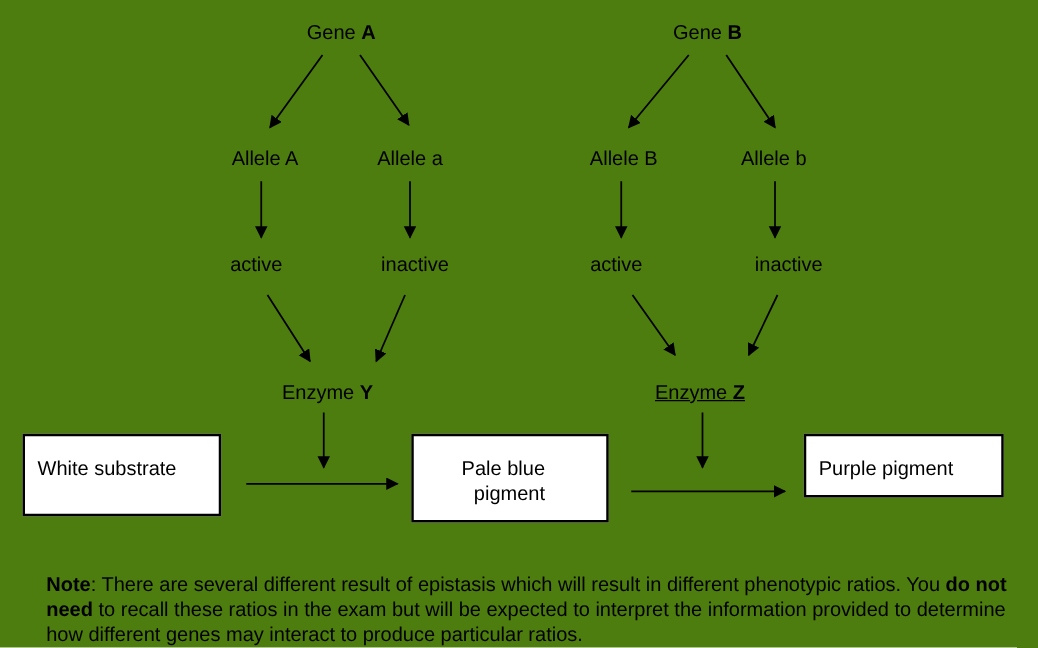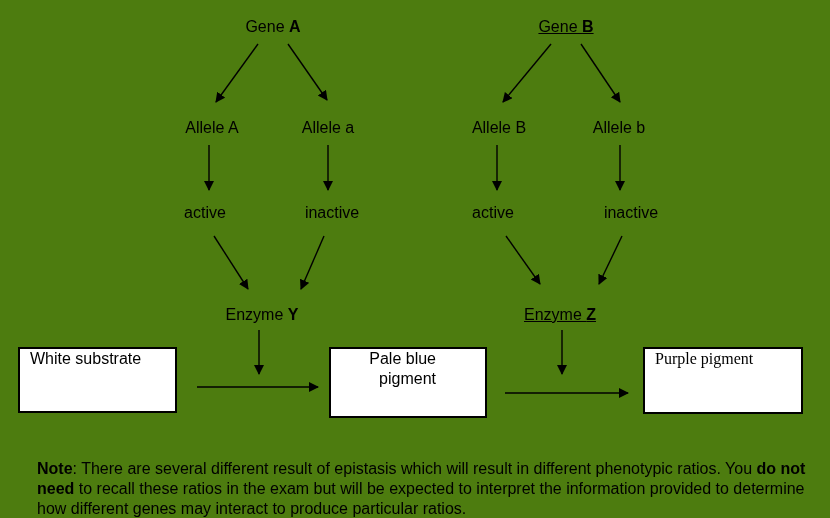--- a/index.html
+++ b/index.html
@@ -22,21 +22,21 @@
   .label b{font-weight:bold;}
   #arrows{position:absolute;left:0;top:0;width:830px;height:518px;}
   #arrows line{stroke:#000;stroke-width:1.4;}
   .dbox{
     position:absolute;
     border:2px solid #000;
     background:#fff;
     box-sizing:border-box;
     font-size:16px;
     line-height:20px;
-    padding:0 10px;
+    padding:17px 10px;
   }
   .dbox .boxtext{display:inline-block;}
   #pale-blue-box .boxtext{max-width:95px;text-align:right;}
   .note{
     position:absolute;
     left:37px;top:443px;width:788px;
     font-size:16px;
     line-height:20px;
     color:#000;
   }
@@ -68,40 +68,40 @@
     <line x1="506" y1="236" x2="540" y2="284" marker-end="url(#ah)"></line>
     <line x1="622" y1="236" x2="599" y2="284" marker-end="url(#ah)"></line>
 
     <line x1="259" y1="330" x2="259" y2="374" marker-end="url(#ah)"></line>
     <line x1="197" y1="387" x2="318" y2="387" marker-end="url(#ah)"></line>
     <line x1="562" y1="330" x2="562" y2="374" marker-end="url(#ah)"></line>
     <line x1="505" y1="393" x2="628" y2="393" marker-end="url(#ah)"></line>
   </svg>
 
   <div class="label" style="left:273px;top:18px;"><span>Gene </span><b>A</b></div>
-  <div class="label" style="left:566px;top:18px;text-decoration:underline;"><span>Gene </span><b>B</b></div>
+  <div class="label" style="left:566px;top:18px;"><span>Gene </span><b>B</b></div>
 
   <div class="label" style="left:212px;top:119px;">Allele A</div>
   <div class="label" style="left:328px;top:119px;">Allele a</div>
   <div class="label" style="left:499px;top:119px;">Allele B</div>
   <div class="label" style="left:619px;top:119px;">Allele b</div>
 
   <div class="label" style="left:205px;top:204px;">active</div>
   <div class="label" style="left:332px;top:204px;">inactive</div>
   <div class="label" style="left:493px;top:204px;">active</div>
   <div class="label" style="left:631px;top:204px;">inactive</div>
 
   <div class="label" style="left:262px;top:306px;text-align:center;"><span>Enzyme </span><b>Y</b></div>
   <div class="label" style="left:560px;top:306px;text-decoration:underline;"><span>Enzyme </span><b>Z</b></div>
 
   <div class="dbox" id="white-substrate-box" style="left:18px;top:347px;width:159px;height:66px;">
     <span class="boxtext">White substrate</span>
   </div>
   <div class="dbox" id="pale-blue-box" style="left:329px;top:347px;width:158px;height:71px;">
     <span class="boxtext">Pale blue pigment</span>
   </div>
-  <div class="dbox" id="purple-box" style="left:643px;top:347px;width:160px;height:67px;font-family:Liberation Serif, serif;">
+  <div class="dbox" id="purple-box" style="left:643px;top:347px;width:160px;height:51px;">
     <span class="boxtext">Purple pigment</span>
   </div>
 
   <p class="note"><b>Note</b><span>: There are several different result of epistasis which will result in different phenotypic ratios. You </span><b>do not need</b><span> to recall these ratios in the exam but will be expected to interpret the information provided to determine how different genes may interact to produce particular ratios.</span></p>
 
 </div>
 
 </body></html>

